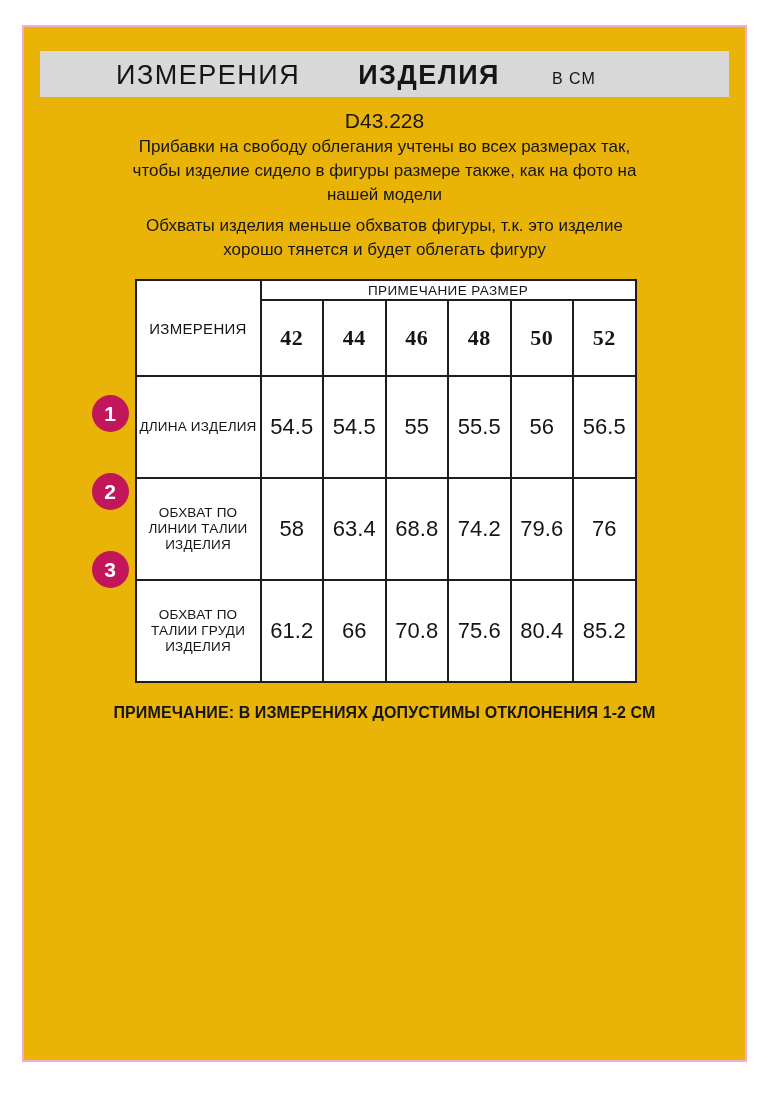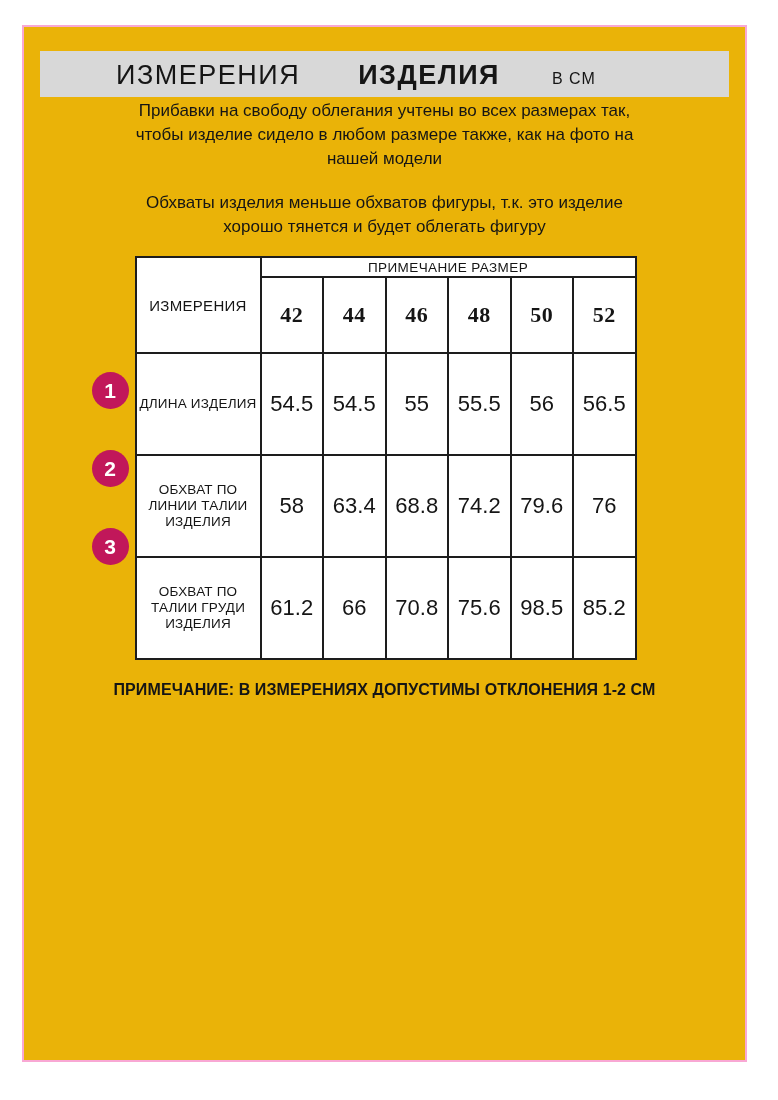--- a/index.html
+++ b/index.html
@@ -60,21 +60,21 @@
     line-height: 24px;
   }
   .intro-p {
     width: 505px;
     margin: 2px auto 0;
     text-align: center;
     font-size: 17px;
     line-height: 24px;
   }
   .intro-p.second {
-    margin-top: 20px;
+    margin-top: 7px;
   }
   .table-wrap {
     position: relative;
     width: 500px;
     margin: 17px auto 0;
   }
   table.size-table {
     border-collapse: collapse;
     table-layout: fixed;
     width: 500px;
@@ -141,22 +141,23 @@
 
 <div class="canvas">
   <div class="frame">
 
     <div class="header-bar">
       <span class="title-regular">ИЗМЕРЕНИЯ</span>
       <span class="title-bold">ИЗДЕЛИЯ</span>
       <span class="title-units">В СМ</span>
     </div>
 
-
-    <p class="intro-p">Прибавки на свободу облегания учтены во всех размерах так, чтобы изделие сидело в любом размере также, как на фото на нашей модели</p>
+    <div class="product-code">D43.228</div>
+
+    <p class="intro-p">Прибавки на свободу облегания учтены во всех размерах так, чтобы изделие сидело в фигуры размере также, как на фото на нашей модели</p>
     <p class="intro-p second">Обхваты изделия меньше обхватов фигуры, т.к. это изделие хорошо тянется и будет облегать фигуру</p>
 
     <div class="table-wrap">
 
       <div class="badge b1">1</div>
       <div class="badge b2">2</div>
       <div class="badge b3">3</div>
 
       <table class="size-table">
         <colgroup>
@@ -198,21 +199,21 @@
           <td class="value-cell">74.2</td>
           <td class="value-cell">79.6</td>
           <td class="value-cell">76</td>
         </tr>
         <tr class="data-row">
           <td class="label-cell">ОБХВАТ ПО ТАЛИИ ГРУДИ ИЗДЕЛИЯ</td>
           <td class="value-cell">61.2</td>
           <td class="value-cell">66</td>
           <td class="value-cell">70.8</td>
           <td class="value-cell">75.6</td>
-          <td class="value-cell">98.5</td>
+          <td class="value-cell">80.4</td>
           <td class="value-cell">85.2</td>
         </tr>
       </tbody>
         </table>
     </div>
 
     <div class="note">ПРИМЕЧАНИЕ: В ИЗМЕРЕНИЯХ ДОПУСТИМЫ ОТКЛОНЕНИЯ 1-2 СМ</div>
 
   </div>
 </div>

